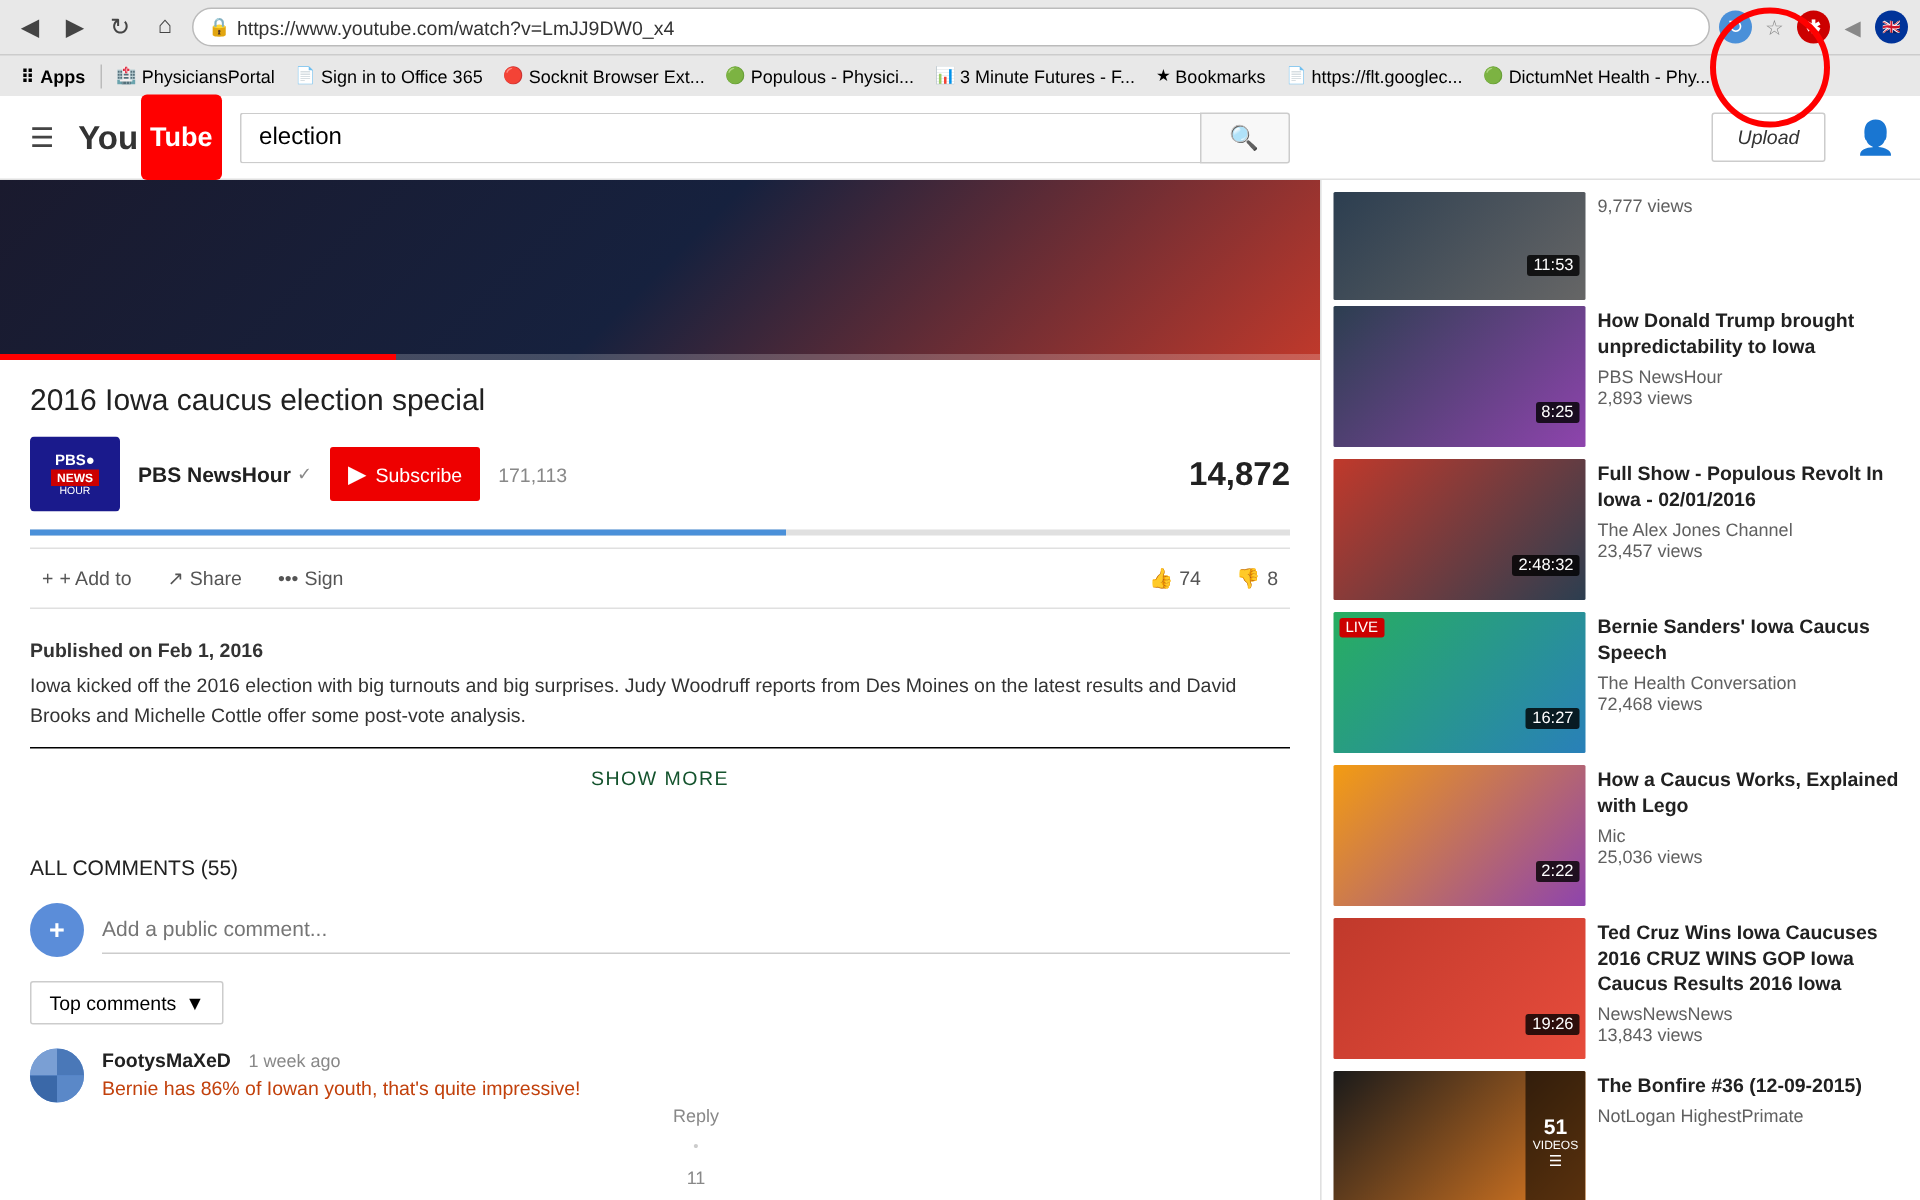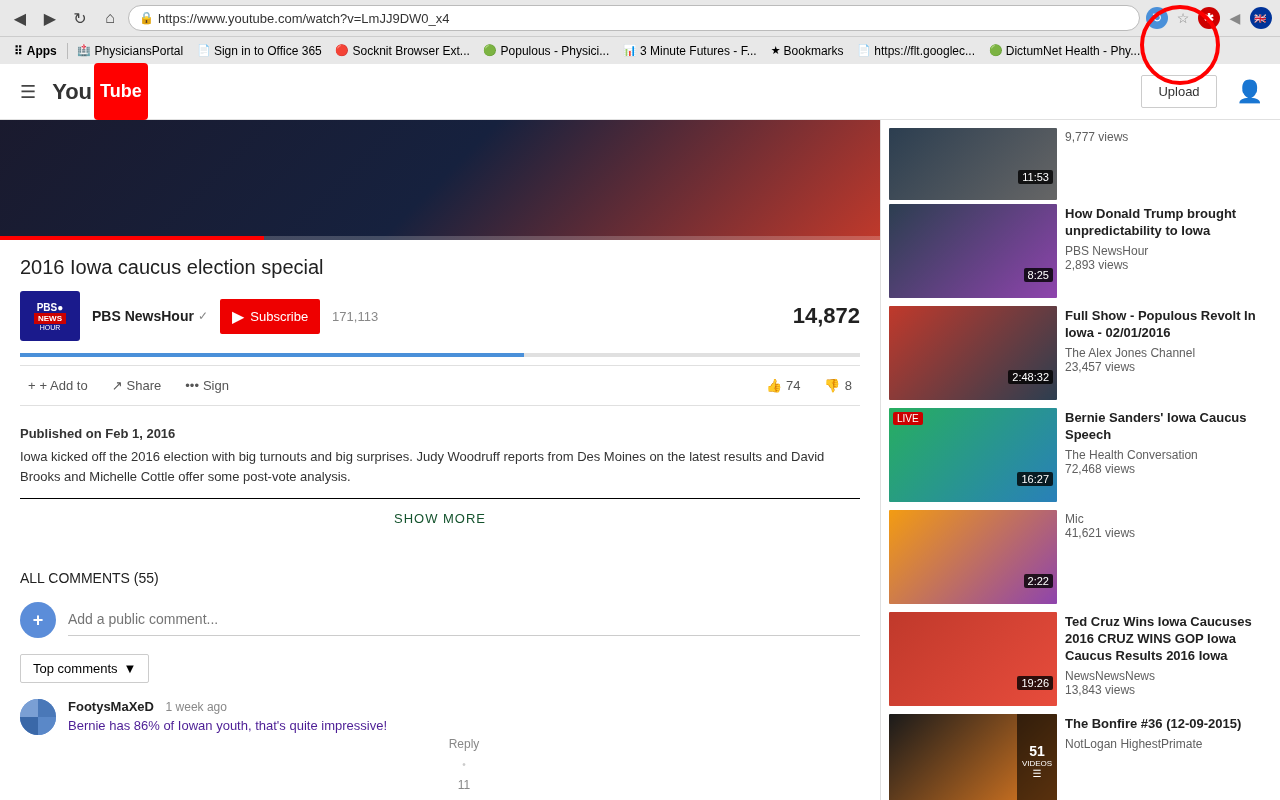--- a/index.html
+++ b/index.html
@@ -27,21 +27,21 @@
 
     
     .yt-header { display: flex; align-items: center; padding: 0 16px; height: 56px; background: white; border-bottom: 1px solid #e0e0e0; gap: 12px; }
     .hamburger { font-size: 18px; cursor: pointer; padding: 4px; color: #444; }
     .yt-logo { display: flex; align-items: center; gap: 0; }
     .yt-logo-you { font-size: 22px; font-weight: bold; color: #333; }
     .yt-logo-tube { background: #ff0000; color: white; padding: 18px 6px; border-radius: 4px; font-size: 18px; font-weight: bold; margin-left: 2px; }
     .search-bar { flex: 1; display: flex; align-items: center; max-width: 700px; }
     .search-input { flex: 1; height: 34px; border: 1px solid #ccc; border-right: none; padding: 0 12px; font-size: 16px; border-radius: 2px 0 0 2px; outline: none; }
     .search-btn { width: 60px; height: 34px; border: 1px solid #ccc; background: #f8f8f8; cursor: pointer; border-radius: 0 2px 2px 0; display: flex; align-items: center; justify-content: center; font-size: 16px; color: #444; }
-    .upload-btn { margin-left: auto; padding: 8px 16px; border: 1px solid #ccc; background: white; cursor: pointer; border-radius: 2px; font-size: 13px; color: #333; }
+    .upload-btn { margin-left: auto; padding: 8px 16px; border: 1px solid #ccc; background: white; cursor: pointer; border-radius: 2px; font-size: 13px; color: #333; font-style: italic; }
 
     
     .main-layout { display: flex; height: calc(800px - 36px - 28px - 56px); }
     
     
     .video-section { flex: 1; overflow-y: auto; padding: 0; background: white; }
     .video-thumbnail-area { width: 100%; height: 120px; background: linear-gradient(135deg, #1a1a2e 0%, #16213e 50%, #c0392b 100%); position: relative; }
     
     .video-info { padding: 16px 20px; }
     .video-title { font-size: 20px; font-weight: normal; color: #212121; margin-bottom: 12px; }
@@ -81,21 +81,21 @@
     .comment-item { display: flex; gap: 12px; margin-bottom: 16px; }
     .comment-user-avatar { width: 36px; height: 36px; background: #5b8dd9; border-radius: 50%; flex-shrink: 0; display: flex; align-items: center; justify-content: center; overflow: hidden; }
     .avatar-grid { display: grid; grid-template-columns: 1fr 1fr; grid-template-rows: 1fr 1fr; width: 100%; height: 100%; }
     .avatar-cell { background: #7a9fd4; }
     .avatar-cell:nth-child(2) { background: #4a78b8; }
     .avatar-cell:nth-child(3) { background: #3a68a8; }
     .avatar-cell:nth-child(4) { background: #5a88c8; }
     .comment-content { flex: 1; }
     .comment-username { font-weight: bold; font-size: 13px; color: #212121; }
     .comment-time { font-size: 12px; color: #888; margin-left: 8px; }
-    .comment-text { font-size: 13px; color: #4c1d95; margin: 4px 0; }
+    .comment-text { font-size: 13px; color: #c2410c; margin: 4px 0; }
     .comment-actions { display: flex; align-items: center; gap: 8px; margin-top: 4px; flex-direction: column; }
     .comment-reply-btn { font-size: 12px; color: #888; cursor: pointer; }
     .comment-like-btn { font-size: 14px; color: #888; cursor: pointer; }
     .comment-like-count { font-size: 12px; color: #888; }
     .view-replies-btn { color: #00aaff; font-size: 13px; cursor: pointer; display: flex; align-items: center; gap: 4px; margin-top: 4px; }
 
     
     .sidebar { width: 400px; overflow-y: auto; background: white; border-left: 1px solid #e0e0e0; padding: 8px; }
     .sidebar-video-item { display: flex; gap: 8px; margin-bottom: 8px; cursor: pointer; }
     .sidebar-thumb { width: 168px; height: 94px; background: #333; flex-shrink: 0; position: relative; border-radius: 1px; overflow: hidden; }
@@ -177,20 +177,24 @@
       <span>DictumNet Health - Phy...</span>
     </div>
   </div>
 </div>
 
 <div class="yt-header">
   <span class="hamburger">☰</span>
   <div class="yt-logo">
     <span class="yt-logo-you">You</span>
     <span class="yt-logo-tube">Tube</span>
+  </div>
+  <div class="search-bar">
+    <input class="search-input" value="election" style="">
+    <button class="search-btn">🔍</button>
   </div>
   <button class="upload-btn">Upload</button>
   <span style="font-size:22px;cursor:pointer;color:#555;margin-left:8px;">👤</span>
 </div>
 
 <div class="main-layout">
 
   <div class="video-section">
 
     <div class="video-thumbnail-area">
@@ -365,22 +369,23 @@
         <div class="sidebar-channel">The Health Conversation</div>
         <div class="sidebar-views">72,468 views</div>
       </div>
     </div>
 
     <div class="sidebar-video-item">
       <div class="sidebar-thumb thumb-4">
         <span class="thumb-duration">2:22</span>
       </div>
       <div class="sidebar-video-info">
+        <div class="sidebar-video-title">How a Caucus Works, Explained with Lego</div>
         <div class="sidebar-channel">Mic</div>
-        <div class="sidebar-views">41,621 views</div>
+        <div class="sidebar-views">25,036 views</div>
       </div>
     </div>
 
     <div class="sidebar-video-item">
       <div class="sidebar-thumb thumb-5">
         <span class="thumb-duration">19:26</span>
       </div>
       <div class="sidebar-video-info">
         <div class="sidebar-video-title">Ted Cruz Wins Iowa Caucuses 2016 CRUZ WINS GOP Iowa Caucus Results 2016 Iowa</div>
         <div class="sidebar-channel">NewsNewsNews</div>

